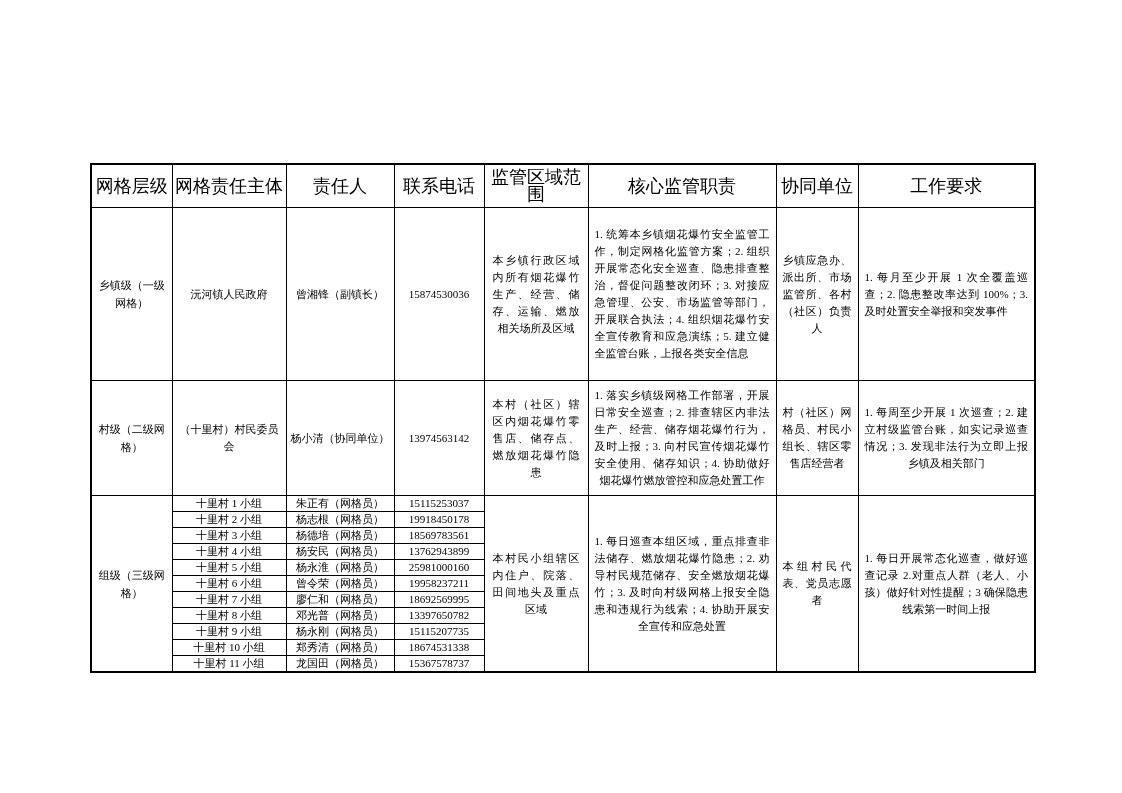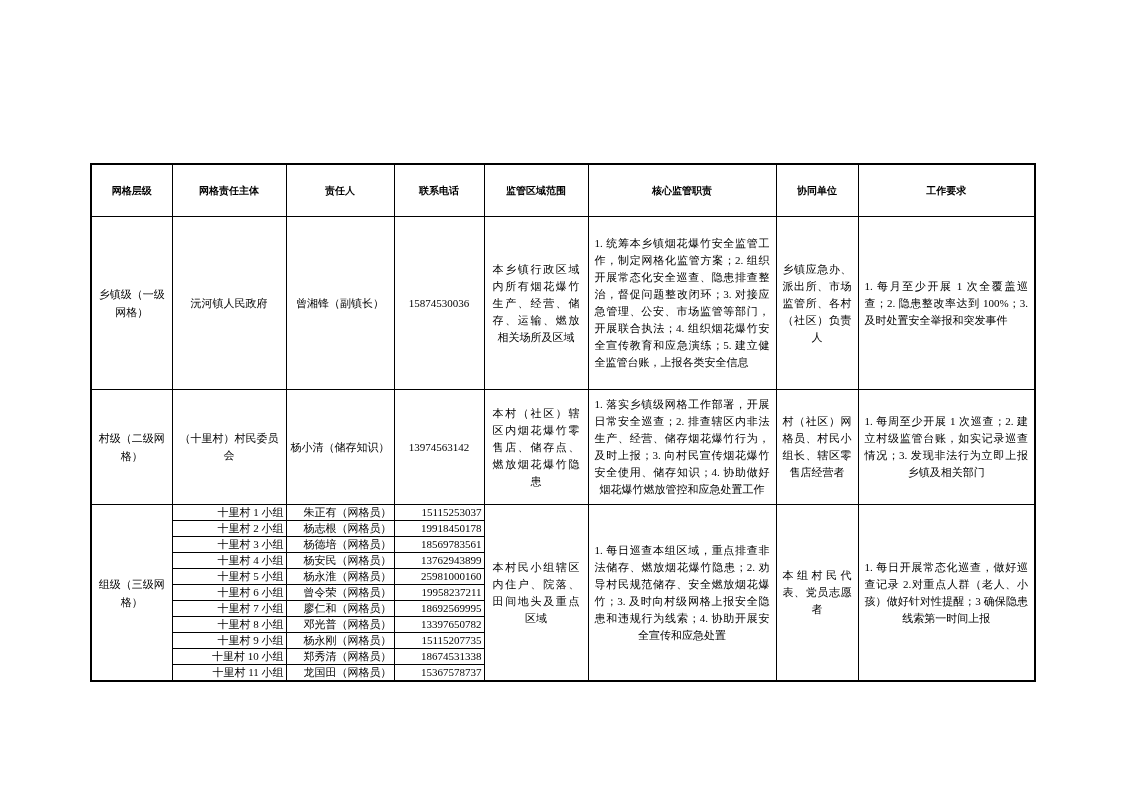--- a/index.html
+++ b/index.html
@@ -29,35 +29,34 @@
     border: 1px solid #000000;
     vertical-align: middle;
     text-align: center;
     font-size: 11px;
     line-height: 17px;
     padding: 1px 4px;
     overflow: hidden;
     word-break: break-all;
   }
   .grid-table thead th {
-    font-weight: bold;
-    font-size: 10px;
+    font-weight: normal;
+    font-size: 18px;
     height: 19px;
     line-height: 17px;
-    padding: 16px 2px;
+    padding: 4px 2px;
   }
   tr.row-town  { height: 155px; }
   tr.row-village { height: 104px; }
   tr.subrow { height: 16px; }
   tr.subrow td.sub-cell {
     font-size: 11px;
     line-height: 15px;
     padding: 0 2px;
     white-space: nowrap;
-    text-align: right;
   }
   
   td.jz {
     text-align: justify;
     text-align-last: left;
     padding: 18px 6px;
   }
   
   td.jc {
     text-align: justify;
@@ -101,21 +100,21 @@
         <td>曾湘锋（副镇长）</td>
         <td>15874530036</td>
         <td class="jc area-cell">本乡镇行政区域内所有烟花爆竹生产、经营、储存、运输、燃放相关场所及区域</td>
         <td class="jz">1. 统筹本乡镇烟花爆竹安全监管工作，制定网格化监管方案；2. 组织开展常态化安全巡查、隐患排查整治，督促问题整改闭环；3. 对接应急管理、公安、市场监管等部门，开展联合执法；4. 组织烟花爆竹安全宣传教育和应急演练；5. 建立健全监管台账，上报各类安全信息</td>
         <td class="jc">乡镇应急办、派出所、市场监管所、各村（社区）负责人</td>
         <td class="jz">1. 每月至少开展 1 次全覆盖巡查；2. 隐患整改率达到 100%；3. 及时处置安全举报和突发事件</td>
       </tr>
       <tr class="row-village">
         <td class="level-cell">村级（二级网格）</td>
         <td>（十里村）村民委员会</td>
-        <td>杨小清（储存知识）</td>
+        <td>杨小清（协同单位）</td>
         <td>13974563142</td>
         <td class="jc area-cell">本村（社区）辖区内烟花爆竹零售店、储存点、燃放烟花爆竹隐患</td>
         <td class="jc">1. 落实乡镇级网格工作部署，开展日常安全巡查；2. 排查辖区内非法生产、经营、储存烟花爆竹行为，及时上报；3. 向村民宣传烟花爆竹安全使用、储存知识；4. 协助做好烟花爆竹燃放管控和应急处置工作</td>
         <td class="jc">村（社区）网格员、村民小组长、辖区零售店经营者</td>
         <td class="jc">1. 每周至少开展 1 次巡查；2. 建立村级监管台账，如实记录巡查情况；3. 发现非法行为立即上报乡镇及相关部门</td>
       </tr>
 
       <tr class="subrow">
         <td class="level-cell" rowspan="11">组级（三级网格）</td>
         <td class="sub-cell">十里村 1 小组</td>

